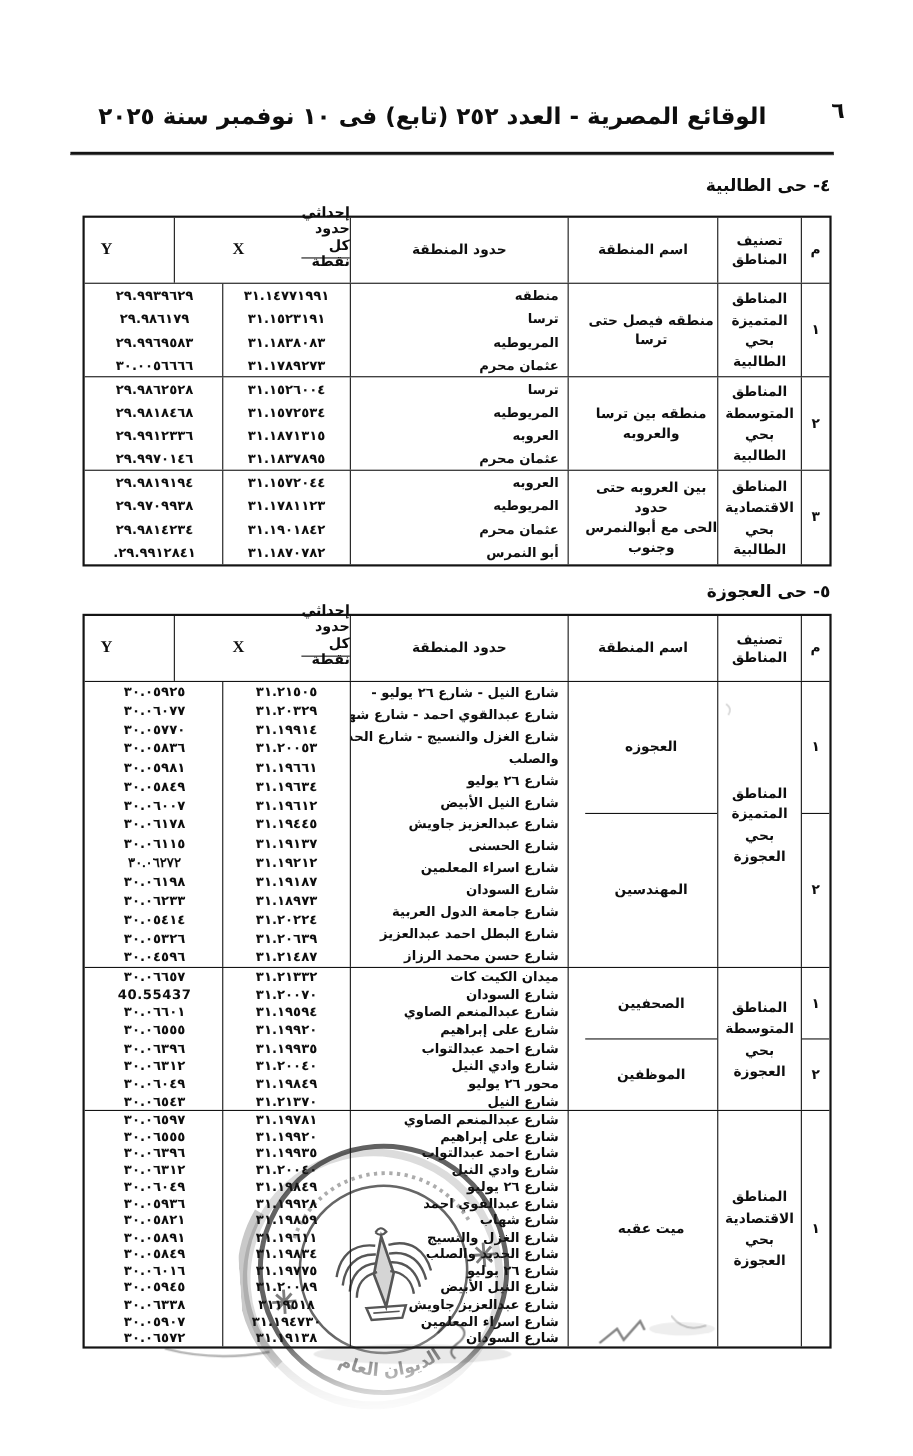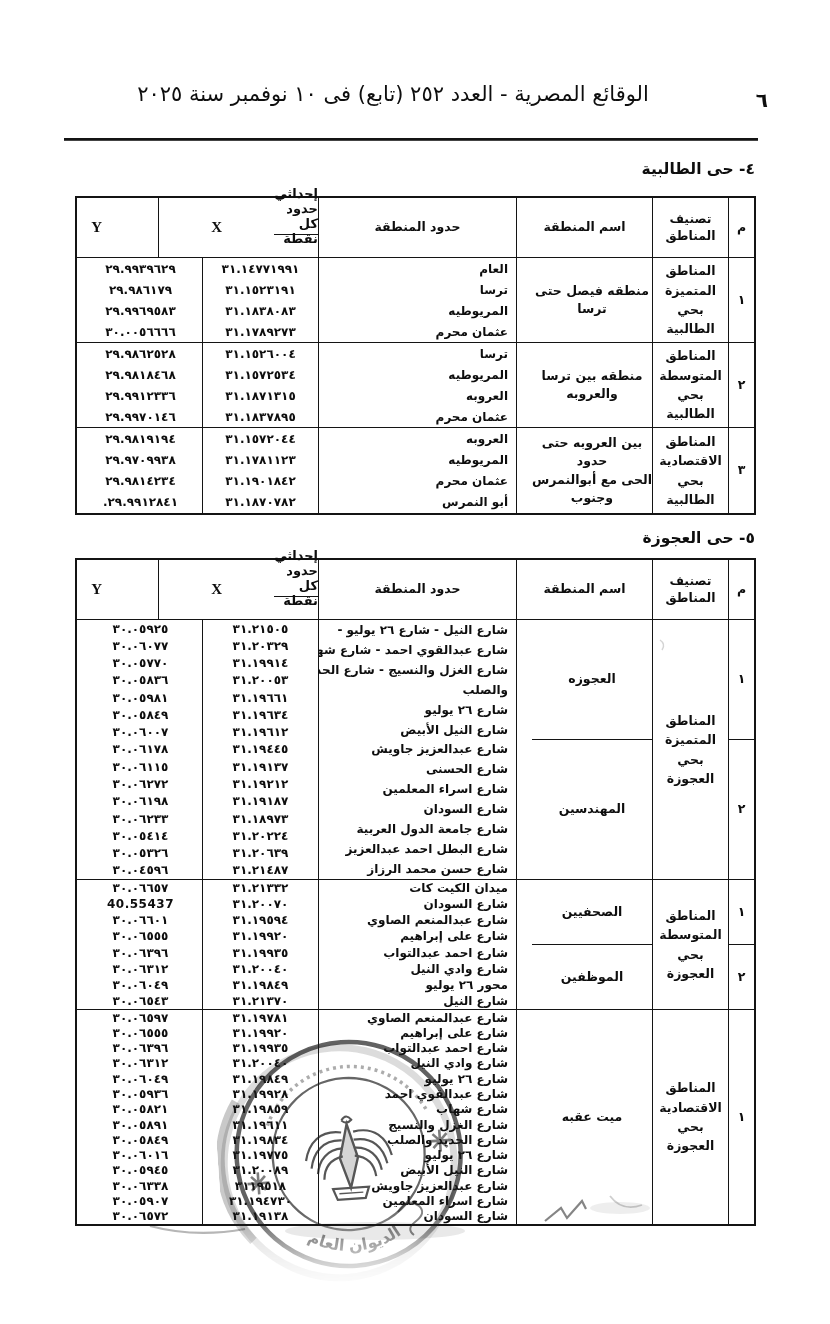--- a/index.html
+++ b/index.html
@@ -2,22 +2,22 @@
 <html lang="ar" dir="rtl"><head>
 <meta charset="utf-8">
 <style>
   * { margin:0; padding:0; box-sizing:border-box; }
   html,body { background:#ffffff; }
   body { width:830px; height:1324px; position:relative; overflow:hidden;
          font-family:"DejaVu Sans", sans-serif; color:#0e0e0e; }
   .page { position:absolute; inset:0; background:#fff; }
 
   
-  .hdr-title { position:absolute; top:82px; left:78px; width:630px; text-align:center;
-               font-size:21px; font-weight:400; letter-spacing:0; white-space:nowrap; }
+  .hdr-title { position:absolute; top:94px; left:78px; width:630px; text-align:center;
+               font-size:21px; font-weight:700; letter-spacing:0; white-space:nowrap; }
   .hdr-num   { position:absolute; top:88px; right:62px; font-size:20px; font-weight:700; }
   .hdr-rule  { position:absolute; top:138px; left:64px; width:694px; height:3px;
                background:#141414; border-bottom:1px solid #444; }
 
   
   .sec-title { position:absolute; right:75px; font-size:15.5px; font-weight:700; }
   #sec0-title { top:160px; }
   #sec1-title { top:529px; }
 
   
@@ -112,21 +112,21 @@
 بحي
 الطالبية</div>
           </div>
           <div class="bcell c-name">
             <div class="stack">
               <div class="sub" style="flex: 4 1 0%;">منطقه فيصل حتى ترسا</div>
             </div>
           </div>
           <div class="bcell c-bnd">
             <div class="line-col">
-              <div class="bnd-line" style="height: 21.25px;">العام</div>
+              <div class="bnd-line" style="height: 21.25px;">منطقه</div>
               <div class="bnd-line" style="height: 21.25px;">ترسا</div>
               <div class="bnd-line" style="height: 21.25px;">المريوطيه</div>
               <div class="bnd-line" style="height: 21.25px;">عثمان محرم</div>
             </div>
           </div>
           <div class="bcell c-x">
             <div class="line-col">
               <div class="coord-line" dir="ltr" style="height: 21.25px;">٣١.١٤٧٧١٩٩١</div>
               <div class="coord-line" dir="ltr" style="height: 21.25px;">٣١.١٥٢٣١٩١</div>
               <div class="coord-line" dir="ltr" style="height: 21.25px;">٣١.١٨٣٨٠٨٣</div>
@@ -307,21 +307,21 @@
             <div class="line-col">
               <div class="coord-line" dir="ltr" style="height: 17.3333px;">٣٠.٠٥٩٢٥</div>
               <div class="coord-line" dir="ltr" style="height: 17.3333px;">٣٠.٠٦٠٧٧</div>
               <div class="coord-line" dir="ltr" style="height: 17.3333px;">٣٠.٠٥٧٧٠</div>
               <div class="coord-line" dir="ltr" style="height: 17.3333px;">٣٠.٠٥٨٣٦</div>
               <div class="coord-line" dir="ltr" style="height: 17.3333px;">٣٠.٠٥٩٨١</div>
               <div class="coord-line" dir="ltr" style="height: 17.3333px;">٣٠.٠٥٨٤٩</div>
               <div class="coord-line" dir="ltr" style="height: 17.3333px;">٣٠.٠٦٠٠٧</div>
               <div class="coord-line" dir="ltr" style="height: 17.3333px;">٣٠.٠٦١٧٨</div>
               <div class="coord-line" dir="ltr" style="height: 17.3333px;">٣٠.٠٦١١٥</div>
-              <div class="coord-line" dir="ltr" style="height: 17.3333px;">٣٠.٠٦٢٧٢</div>
+              <div class="coord-line" dir="ltr" style="height: 17.3333px; font-family: Liberation Serif, serif;">٣٠.٠٦٢٧٢</div>
               <div class="coord-line" dir="ltr" style="height: 17.3333px;">٣٠.٠٦١٩٨</div>
               <div class="coord-line" dir="ltr" style="height: 17.3333px;">٣٠.٠٦٢٣٣</div>
               <div class="coord-line" dir="ltr" style="height: 17.3333px;">٣٠.٠٥٤١٤</div>
               <div class="coord-line" dir="ltr" style="height: 17.3333px;">٣٠.٠٥٣٢٦</div>
               <div class="coord-line" dir="ltr" style="height: 17.3333px;">٣٠.٠٤٥٩٦</div>
             </div>
           </div>
         </div>
         <div class="block" style="height: 130px;">
           <div class="bcell c-no">

